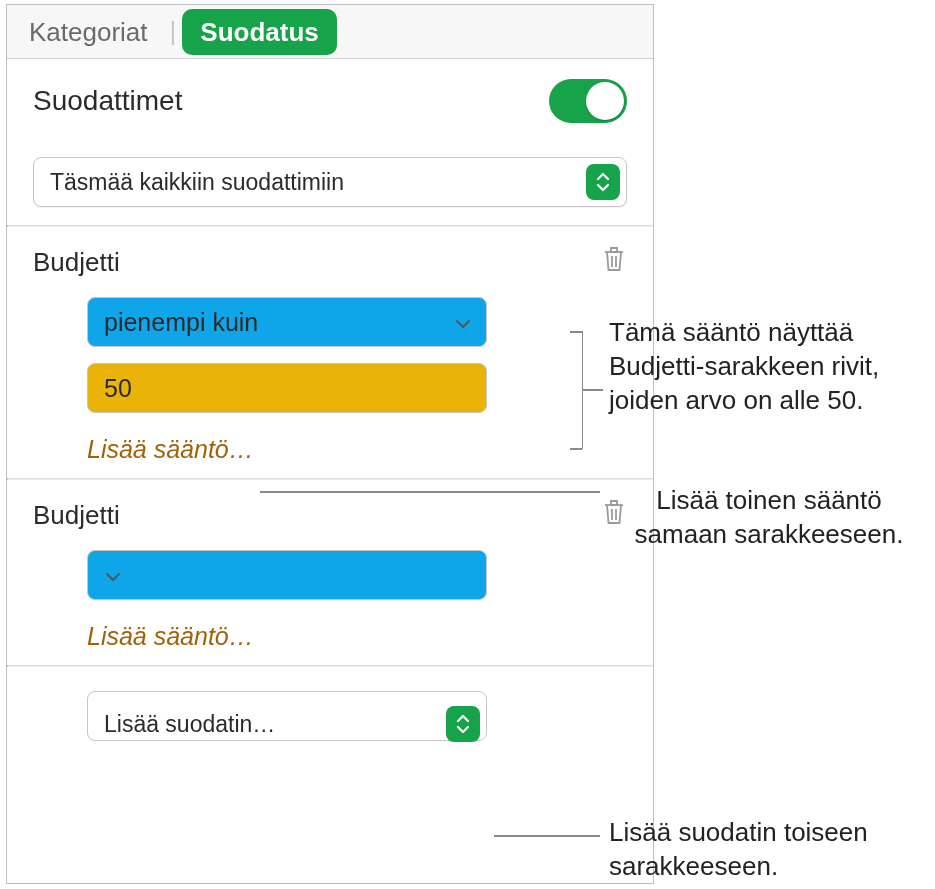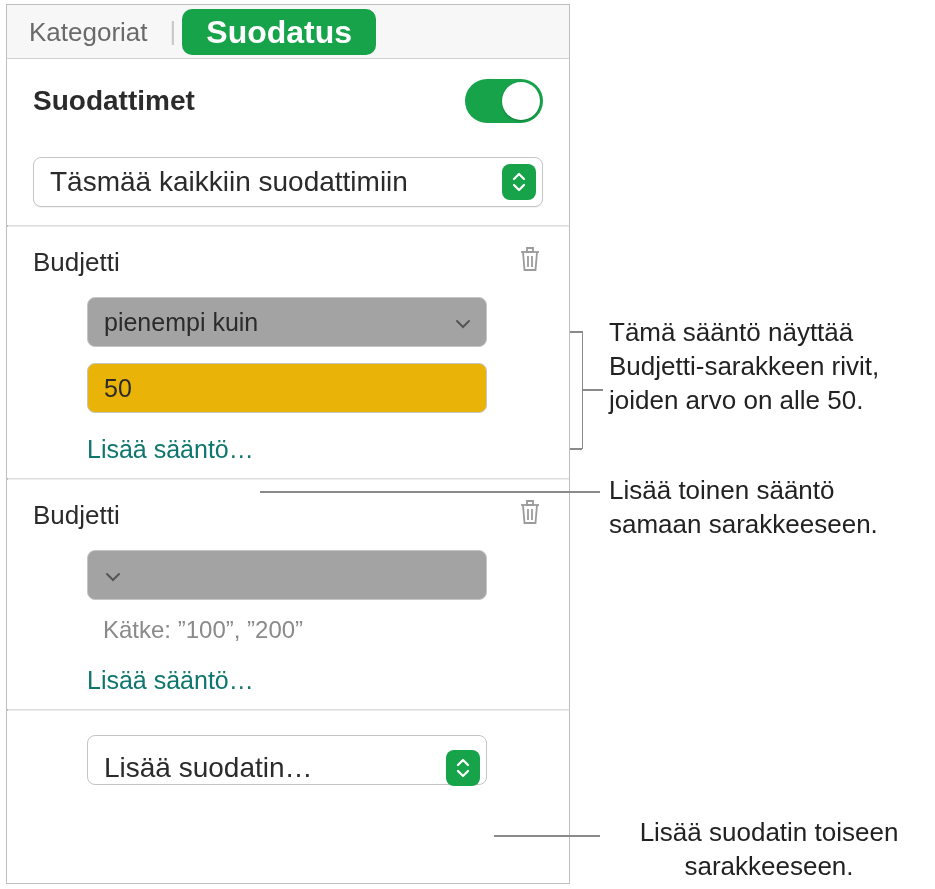--- a/index.html
+++ b/index.html
@@ -9,21 +9,21 @@
     background: #fff;
     width: 935px;
     height: 889px;
     position: relative;
     font-size: 24px;
     color: #333;
   }
   .panel {
     position: absolute;
     left: 6px; top: 4px;
-    width: 564px;
+    width: 648px;
     height: 880px;
     border: 1px solid #bfbfbf;
     background: #fff;
   }
   .tabs {
     display: flex;
     align-items: center;
     height: 54px;
     border-bottom: 1px solid #d0d0d0;
     background: #f7f7f7;
@@ -36,39 +36,39 @@
     cursor: pointer;
   }
   .tab-sep {
     color: #c8c8c8;
     font-size: 26px;
   }
   .tab-active {
     background: #16a34a;
     color: #fff;
     border-radius: 10px;
-    padding: 4px 24px;
+    padding: 4px 18px;
     margin: 0 8px 0 6px;
-    font-size: 32px;
+    font-size: 26px;
     line-height: 38px;
     font-weight: 600;
     cursor: pointer;
   }
   .section {
     padding: 20px 26px 18px 26px;
   }
   .section-title-row {
     display: flex;
     align-items: center;
     justify-content: space-between;
     margin-bottom: 34px;
   }
   .section-title {
     font-size: 28px;
-    font-weight: 700;
+    font-weight: 400;
     color: #2b2b2b;
   }
   .toggle {
     width: 78px;
     height: 44px;
     border-radius: 22px;
     background: #16a34a;
     position: relative;
     cursor: pointer;
   }
@@ -85,21 +85,21 @@
     align-items: center;
     justify-content: space-between;
     border: 1px solid #c5c5c5;
     border-radius: 8px;
     height: 50px;
     padding: 0 6px 0 16px;
     background: #fff;
     cursor: pointer;
     box-shadow: 0 1px 1px rgba(0,0,0,0.05);
   }
-  .popup-text { font-size: 28px; color: #2b2b2b; }
+  .popup-text { font-size: 23px; color: #2b2b2b; }
   .popup-button-green {
     width: 34px; height: 36px;
     border-radius: 8px;
     background: #16a34a;
     display: flex; flex-direction: column;
     align-items: center; justify-content: center;
     gap: 0;
   }
   .popup-button-green svg { display:block; }
   .divider {
@@ -131,42 +131,43 @@
     gap: 16px;
   }
   .select {
     display: flex;
     align-items: center;
     justify-content: space-between;
     border: 1px solid #c5c5c5;
     border-radius: 8px;
     height: 50px;
     padding: 0 14px 0 16px;
-    background: #a3a3a3;
+    background: #0ea5e9;
     cursor: pointer;
     width: 400px;
   }
   .select-text { font-size: 25px; color: #2b2b2b; }
   .input {
     border: 1px solid #c5c5c5;
     border-radius: 8px;
     height: 50px;
     padding: 0 16px;
     background: #eab308;
     width: 400px;
     font-size: 25px;
     color: #2b2b2b;
     display: flex;
     align-items: center;
   }
   .link-green {
-    color: #0f766e;
+    color: #a16207;
     font-size: 25px;
     cursor: pointer;
     margin-top: 6px;
+    font-style: italic;
   }
   .muted {
     color: #8a8a8a;
     font-size: 24px;
     padding-left: 16px;
   }
   .bottom-area {
     padding: 24px 26px 20px 80px;
   }
   .popup-small {
@@ -282,21 +283,20 @@
       </span>
     </div>
     <div class="rule-stack">
       <div class="select">
         <span>
           <svg width="18" height="12" viewBox="0 0 18 12">
               <path d="M3 3 L9 9 L15 3" stroke="#555" stroke-width="2" fill="none" stroke-linecap="round"></path>
             </svg>
         </span>
       </div>
-      <div class="muted">Kätke: ”100”, ”200”</div>
       <div class="link-green">Lisää sääntö…</div>
     </div>
   </div>
 
   <hr class="divider">
 
   <div class="bottom-area">
     <div class="popup-small">
       <span class="popup-text">Lisää suodatin…</span>
       <span class="popup-button-green">
@@ -310,16 +310,16 @@
 
 </div>
 
 <div class="bracket" style="left:582px; top:331px; height:118px;"></div>
 <div class="bracket-top" style="left:570px; top:331px;"></div>
 <div class="bracket-bot" style="left:570px; top:448px;"></div>
 <div class="callout-line" style="left:583px; top:389px; width:20px;"></div>
 <div class="callout" style="left:609px; top:316px; width:320px;">Tämä sääntö näyttää Budjetti-sarakkeen rivit, joiden arvo on alle 50.</div>
 
 <div class="callout-line" style="left:260px; top:491px; width:340px;"></div>
-<div class="callout" style="left:609px; top:474px; width:320px;">Lisää toinen sääntö samaan sarakkeeseen.</div>
+<div class="callout" style="left:609px; top:484px; width:320px;text-align:center;">Lisää toinen sääntö samaan sarakkeeseen.</div>
 
 <div class="callout-line" style="left:494px; top:835px; width:106px;"></div>
-<div class="callout" style="left:609px; top:816px; width:320px;text-align:center;">Lisää suodatin toiseen sarakkeeseen.</div>
+<div class="callout" style="left:609px; top:816px; width:320px;">Lisää suodatin toiseen sarakkeeseen.</div>
 
 </body></html>

